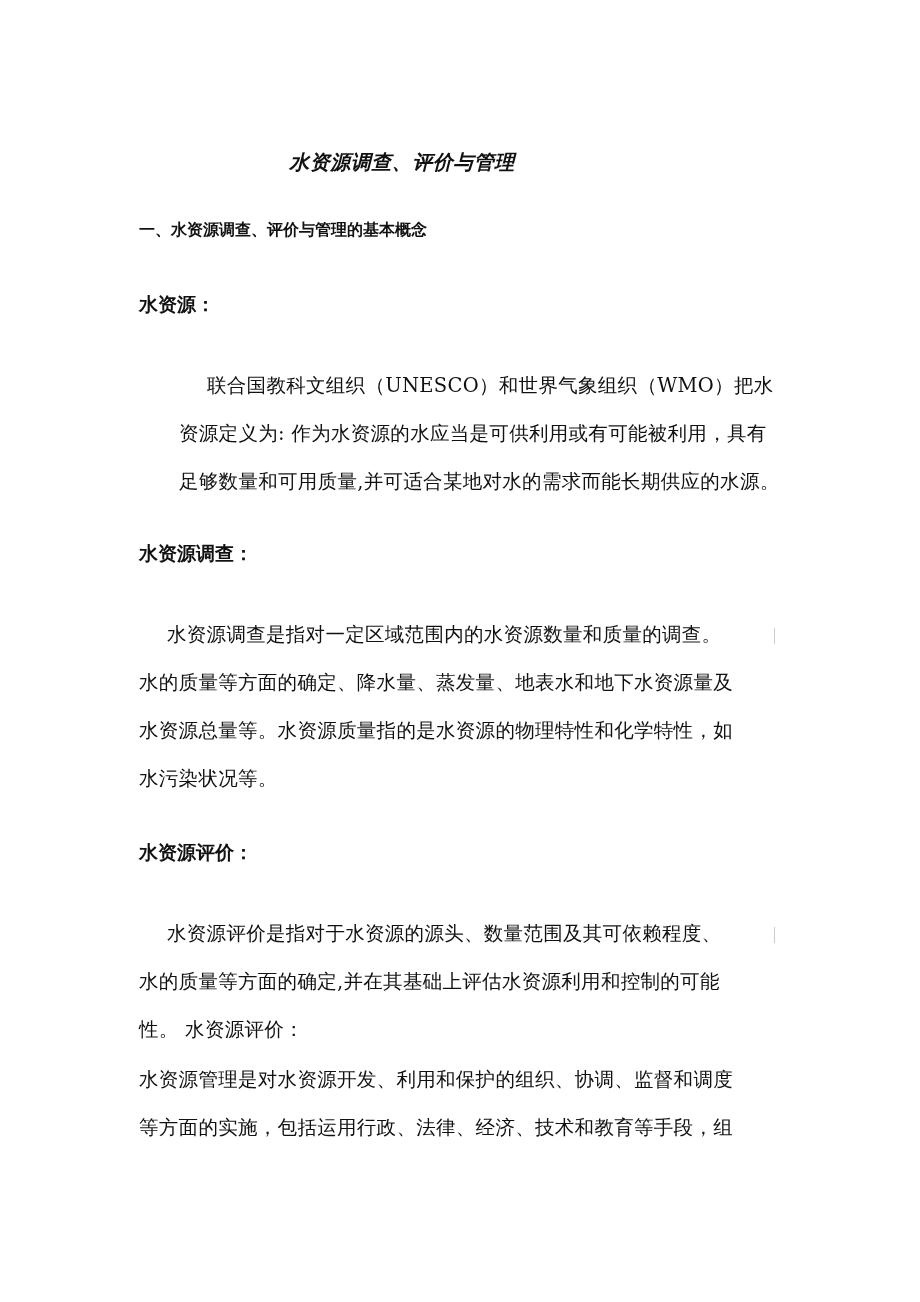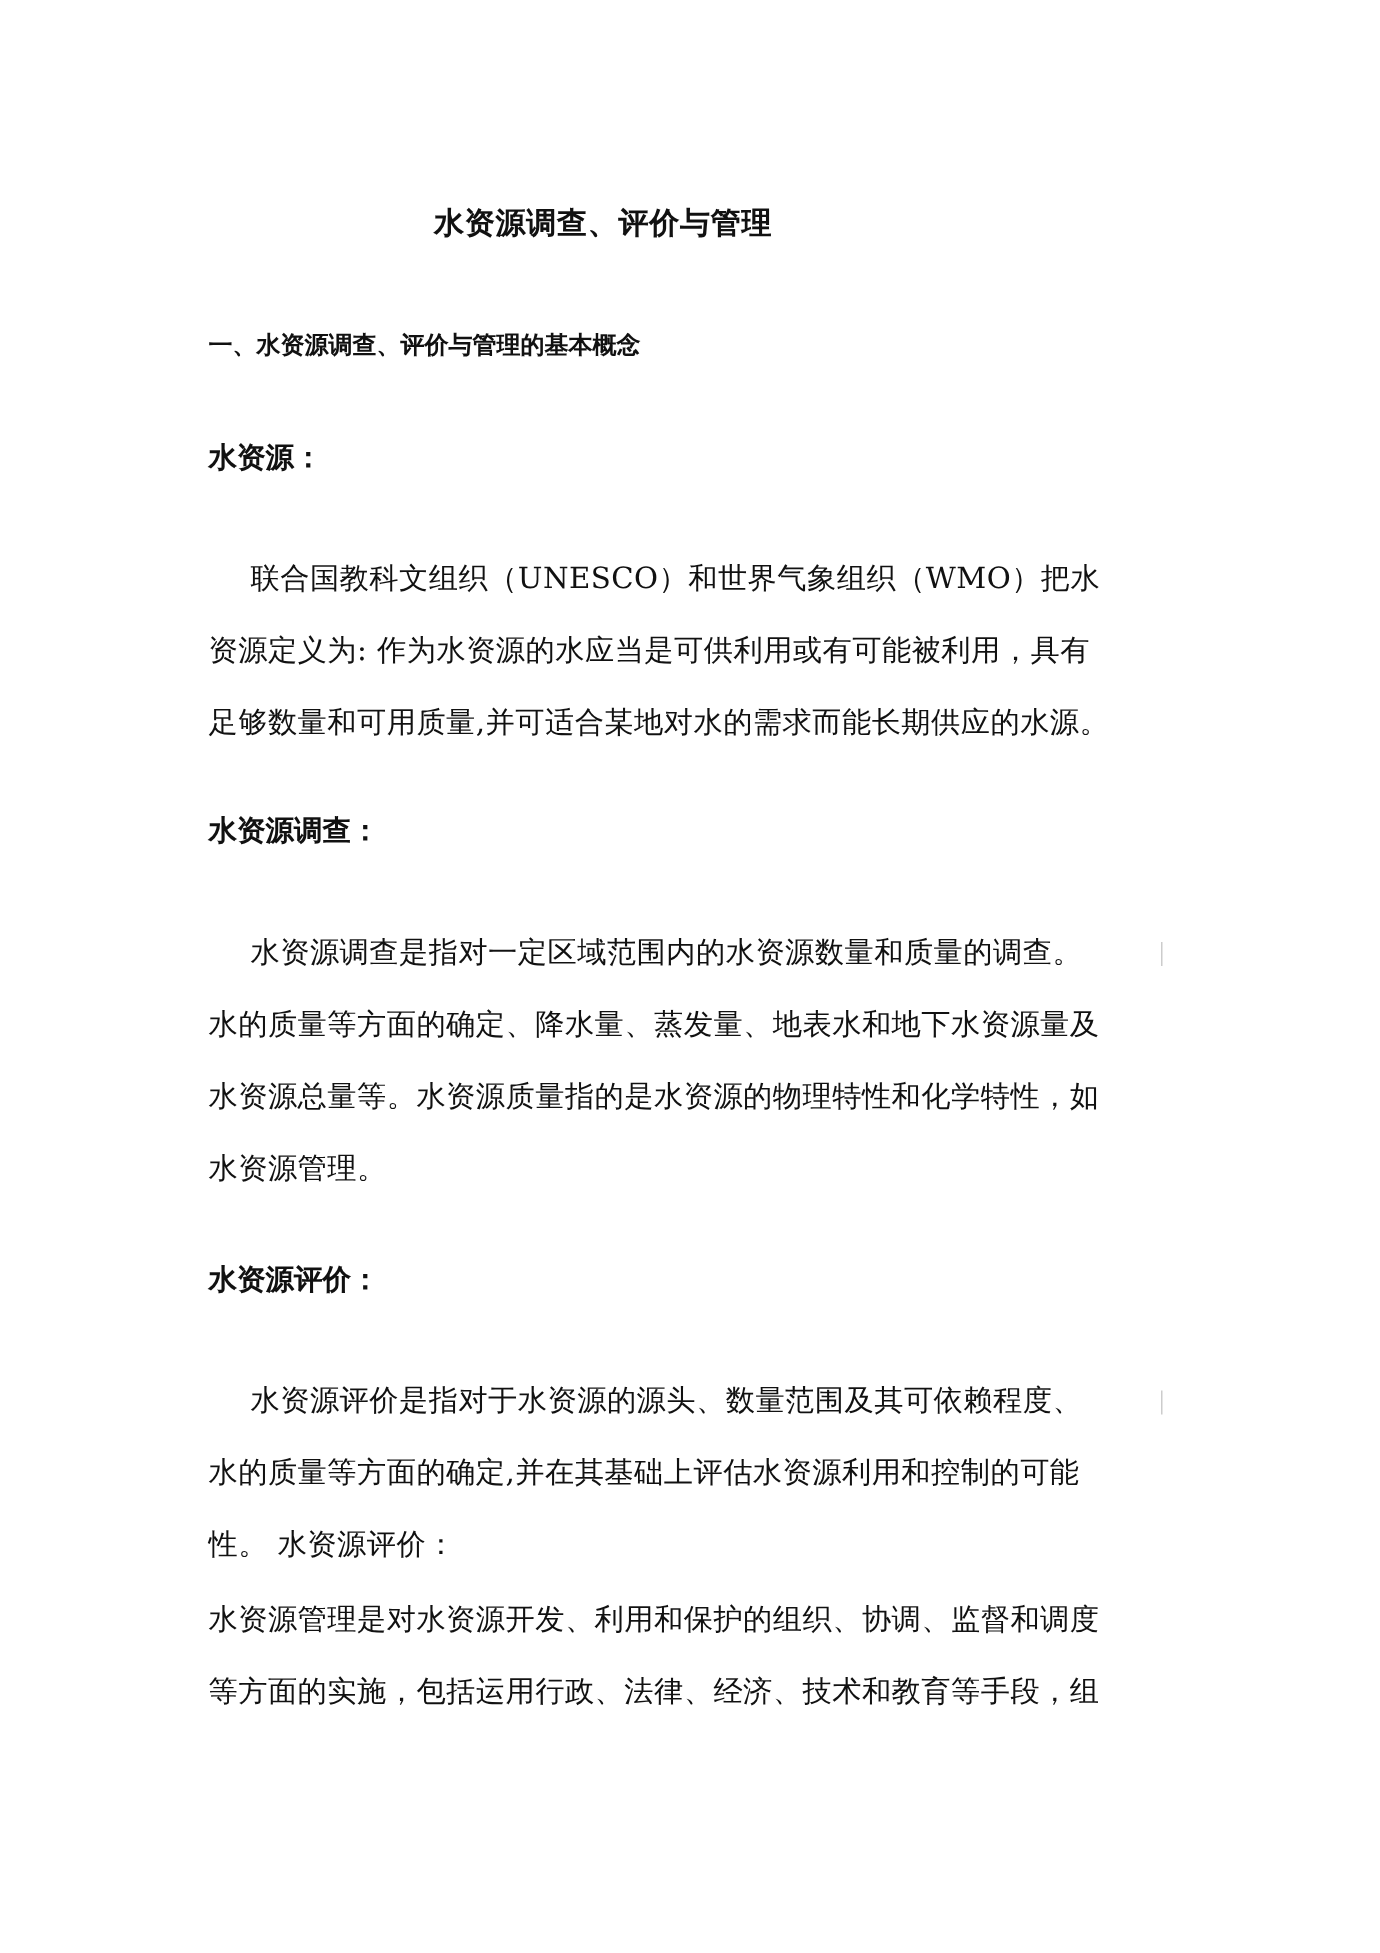--- a/index.html
+++ b/index.html
@@ -1,52 +1,52 @@
 <!DOCTYPE html>
 <html><head>
 <meta charset="utf-8">
 <style>
   html, body { margin: 0; padding: 0; background: #ffffff; }
   body { width: 920px; height: 1302px; position: relative; overflow: hidden;
          font-family: "DejaVu Serif", "Liberation Serif", serif; color: #111; }
   .page { position: absolute; left: 0; top: 0; width: 920px; height: 1302px; background: #fff; }
-  .title { position: absolute; top: 135px; left: 0; width: 804px; text-align: center;
-           font-size: 20px; font-weight: bold; letter-spacing: 0.5px; }
+  .title { position: absolute; top: 149px; left: 0; width: 804px; text-align: center;
+           font-size: 20px; font-weight: bold; letter-spacing: 0.5px; font-style: italic; }
   .h1 { position: absolute; left: 139px; top: 220px; font-size: 16px; font-weight: bold; }
   .h2 { position: absolute; left: 139px; font-size: 19px; font-weight: bold; }
   .para { position: absolute; left: 139px; width: 650px; font-size: 19.5px; line-height: 48px;
           letter-spacing: 0.3px; }
   .line { display: block; white-space: nowrap; }
   .indent { padding-left: 28px; }
   .marker { position: absolute; width: 1px; height: 16px; background: #ccc; }
 </style>
 </head>
 <body>
 
 <div class="page">
 
   <div class="title">水资源调查、评价与管理</div>
 
   <div class="h1">一、水资源调查、评价与管理的基本概念</div>
 
   <div class="h2" style="top:292px;">水资源：</div>
 
-  <div class="para" style="top:362px;">
+  <div class="para" style="top:362px;margin-left:40px;">
     <span class="line indent">联合国教科文组织（UNESCO）和世界气象组织（WMO）把水</span>
     <span class="line">资源定义为: 作为水资源的水应当是可供利用或有可能被利用，具有</span>
     <span class="line">足够数量和可用质量,并可适合某地对水的需求而能长期供应的水源。</span>
   </div>
 
   <div class="h2" style="top:541px;">水资源调查：</div>
 
   <div class="para" style="top:611px;">
     <span class="line indent">水资源调查是指对一定区域范围内的水资源数量和质量的调查。</span>
     <span class="line">水的质量等方面的确定、降水量、蒸发量、地表水和地下水资源量及</span>
     <span class="line">水资源总量等。水资源质量指的是水资源的物理特性和化学特性，如</span>
-    <span class="line">水资源管理。</span>
+    <span class="line">水污染状况等。</span>
   </div>
   <div class="marker" style="left:774px; top:628px;"></div>
 
   <div class="h2" style="top:840px;">水资源评价：</div>
 
   <div class="para" style="top:910px;">
     <span class="line indent">水资源评价是指对于水资源的源头、数量范围及其可依赖程度、</span>
     <span class="line">水的质量等方面的确定,并在其基础上评估水资源利用和控制的可能</span>
     <span class="line">性。  水资源评价：</span>
   </div>

